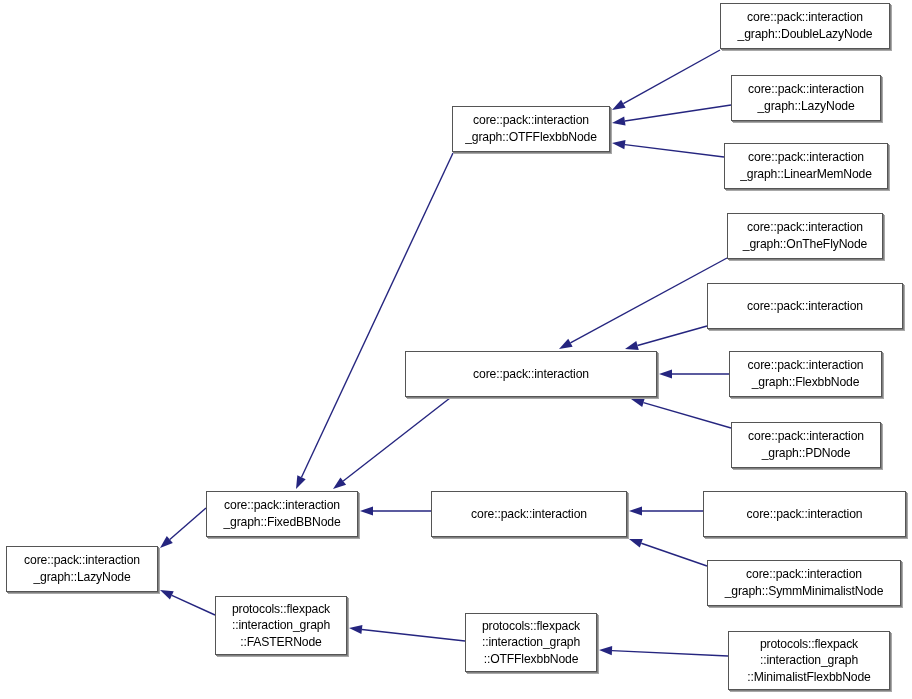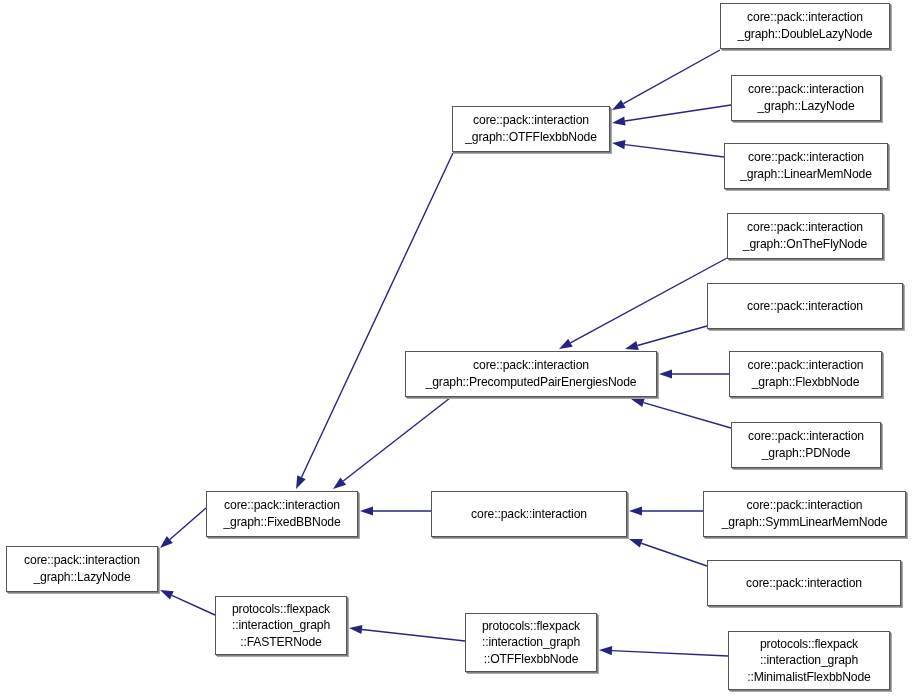--- a/index.html
+++ b/index.html
@@ -129,21 +129,20 @@
         <span class="ln">protocols::flexpack</span>
         <span class="ln">::interaction_graph</span>
         <span class="ln">::FASTERNode</span>
       </div>
       <div class="node" style="left: 452px; top: 106px; width: 158px; height: 46px;">
         <span class="ln">core::pack::interaction</span>
         <span class="ln">_graph::OTFFlexbbNode</span>
       </div>
       <div class="node" style="left: 405px; top: 351px; width: 252px; height: 46px;">
         <span class="ln">core::pack::interaction</span>
-        <span class="ln">_graph::PrecomputedPairEnergiesNode</span>
       </div>
       <div class="node" style="left: 431px; top: 491px; width: 196px; height: 46px;">
         <span class="ln">core::pack::interaction</span>
       </div>
       <div class="node" style="left: 465px; top: 613px; width: 132px; height: 59px;">
         <span class="ln">protocols::flexpack</span>
         <span class="ln">::interaction_graph</span>
         <span class="ln">::OTFFlexbbNode</span>
       </div>
       <div class="node" style="left: 720px; top: 3px; width: 170px; height: 46px;">
@@ -168,24 +167,24 @@
       <div class="node" style="left: 729px; top: 351px; width: 153px; height: 46px;">
         <span class="ln">core::pack::interaction</span>
         <span class="ln">_graph::FlexbbNode</span>
       </div>
       <div class="node" style="left: 731px; top: 422px; width: 150px; height: 46px;">
         <span class="ln">core::pack::interaction</span>
         <span class="ln">_graph::PDNode</span>
       </div>
       <div class="node" style="left: 703px; top: 491px; width: 203px; height: 46px;">
         <span class="ln">core::pack::interaction</span>
-        <span class="ln">_graph::SymmLinearMemNode</span>
       </div>
       <div class="node" style="left: 707px; top: 560px; width: 194px; height: 46px;">
         <span class="ln">core::pack::interaction</span>
+        <span class="ln">_graph::SymmMinimalistNode</span>
       </div>
       <div class="node" style="left: 728px; top: 631px; width: 162px; height: 59px;">
         <span class="ln">protocols::flexpack</span>
         <span class="ln">::interaction_graph</span>
         <span class="ln">::MinimalistFlexbbNode</span>
       </div>
     </div>
 </div>
 
 </body></html>

